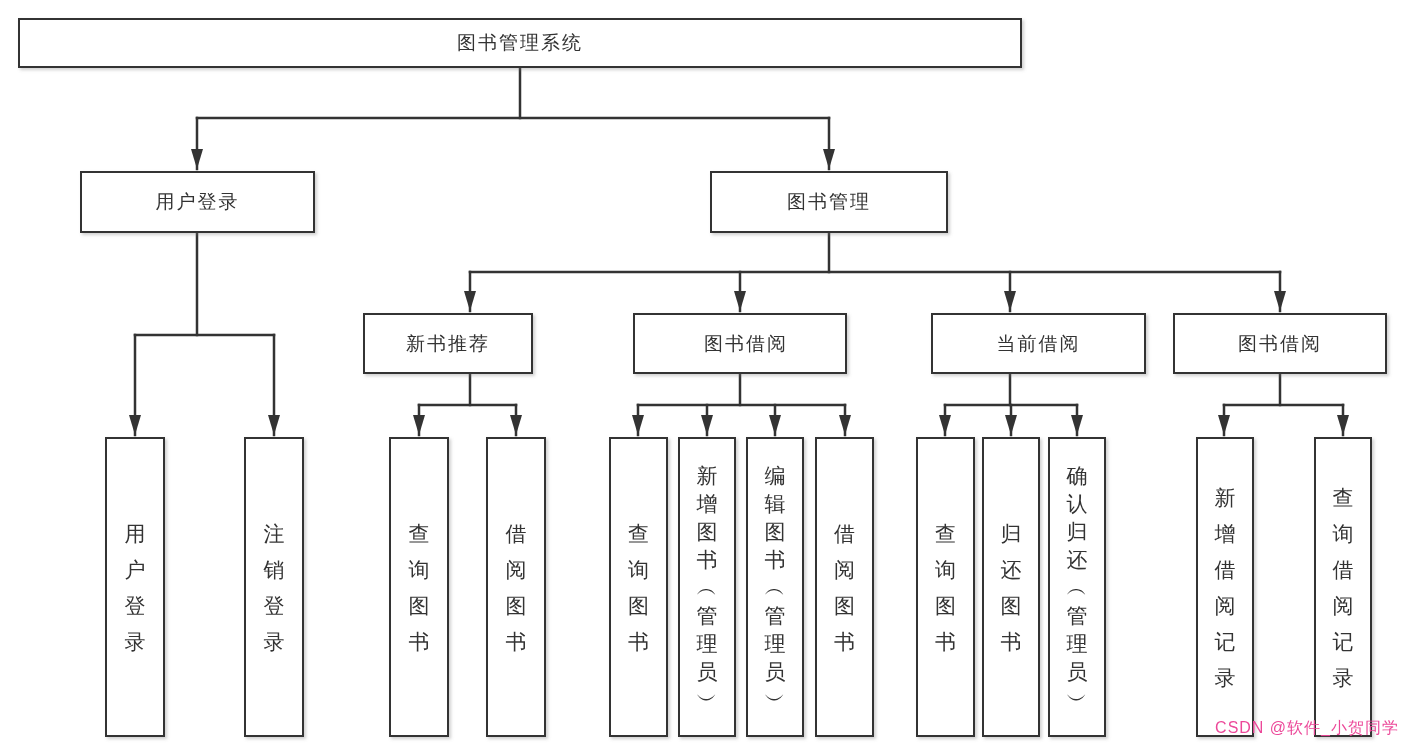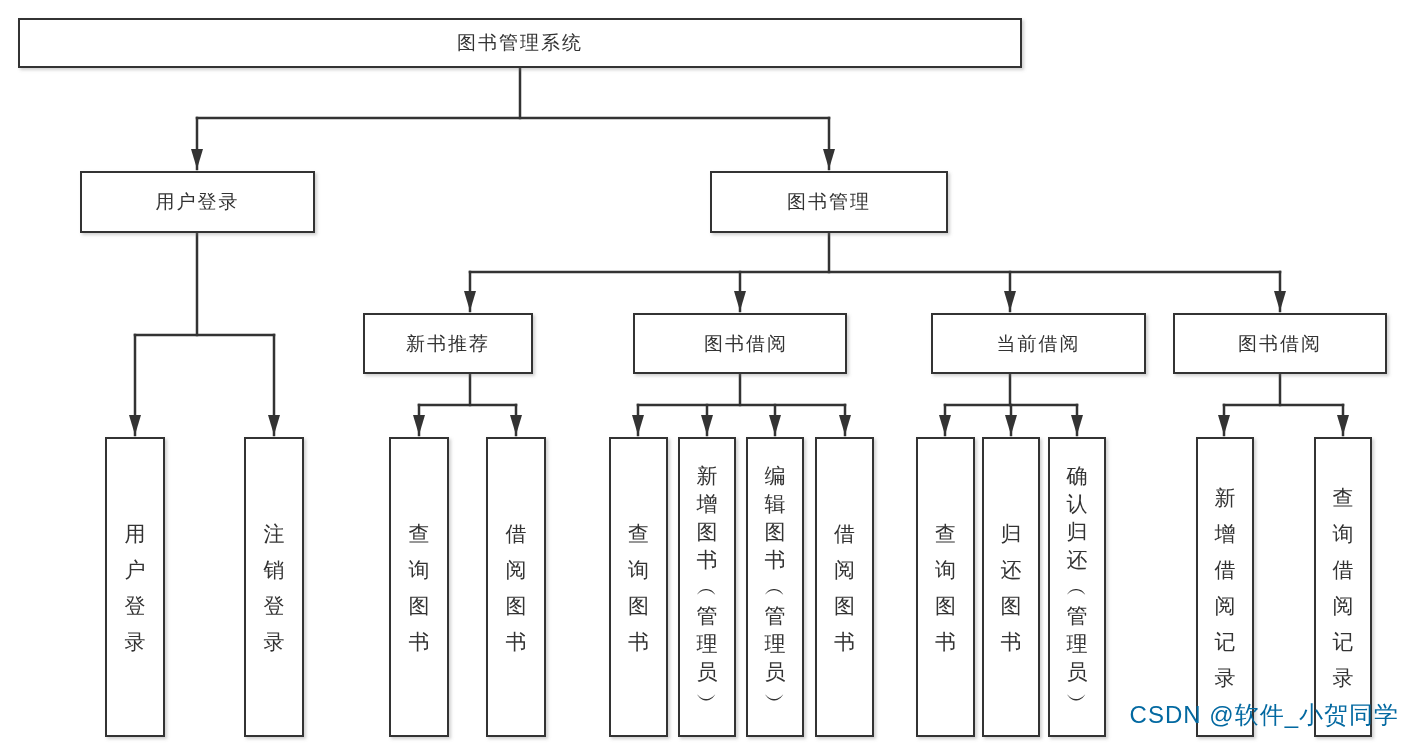--- a/index.html
+++ b/index.html
@@ -32,23 +32,23 @@
     display: flex;
     flex-direction: column;
     align-items: center;
     justify-content: center;
     font-size: 21px;
     line-height: 1;
   }
   #watermark {
     position: absolute;
     right: 6px;
-    bottom: 16px;
-    font-size: 24px;
-    color: #0369a1;
+    bottom: 8px;
+    font-size: 16px;
+    color: #ec4899;
     letter-spacing: 1px;
     white-space: nowrap;
   }
 </style>
 </head>
 <body>
 
 <div id="canvas">
 
   <svg id="wires" width="1405" height="747">

